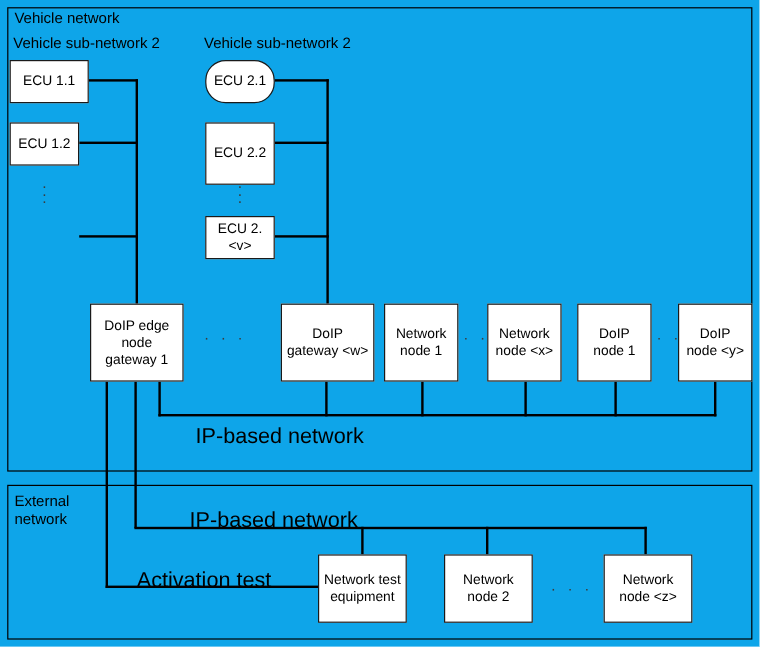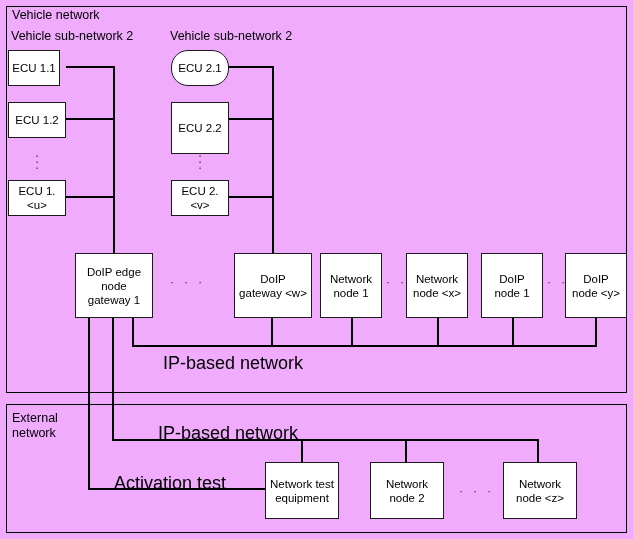--- a/index.html
+++ b/index.html
@@ -4,21 +4,21 @@
 <style>
   html, body {
     margin: 0;
     padding: 0;
     background: #ffffff;
   }
   #canvas {
     position: relative;
     width: 633px;
     height: 539px;
-    background: #f0abfc;
+    background: #0ea5e9;
     font-family: "Liberation Sans", sans-serif;
     overflow: hidden;
   }
   
   .frame {
     position: absolute;
     border: 1px solid #000000;
     box-sizing: border-box;
     background: transparent;
   }
@@ -101,31 +101,30 @@
 <div id="canvas">
 
   <div class="frame" style="left:6px; top:6px; width:621px; height:387px;"></div>
 
   <div class="section-title" style="left:12px; top:8px;">Vehicle network</div>
 
   <div class="subnet-title" style="left:11px; top:29px;">Vehicle sub-network 2</div>
 
   <div class="subnet-title" style="left:170px; top:29px;">Vehicle sub-network 2</div>
 
-  <div class="node ecu" style="left:8px; top:50px; width:52px; height:36px;">ECU 1.1</div>
+  <div class="node ecu" style="left:8px; top:50px; width:66px; height:36px;">ECU 1.1</div>
 
   <div class="node ecu" style="left:8px; top:102px; width:58px; height:36px;">ECU 1.2</div>
 
   <div class="dots-v" style="left:30px; top:150px; width:14px;">
     <span>.</span>
     <span>.</span>
     <span>.</span>
   </div>
 
-  <div class="node ecu" style="left:8px; top:180px; width:58px; height:36px;">ECU 1.&lt;u&gt;</div>
 
   <div class="line-h" style="left:66px; top:66px; width:49px;"></div>
   <div class="line-h" style="left:66px; top:118px; width:49px;"></div>
   <div class="line-h" style="left:66px; top:196px; width:49px;"></div>
 
   <div class="line-v" style="left:113px; top:66px; width:2.4px; height:188px;"></div>
 
   <div class="node ecu" style="left:171px; top:50px; width:58px; height:36px;border-radius:17px;">ECU 2.1</div>
 
   <div class="node ecu" style="left:171px; top:102px; width:58px; height:52px;">ECU 2.2</div>

